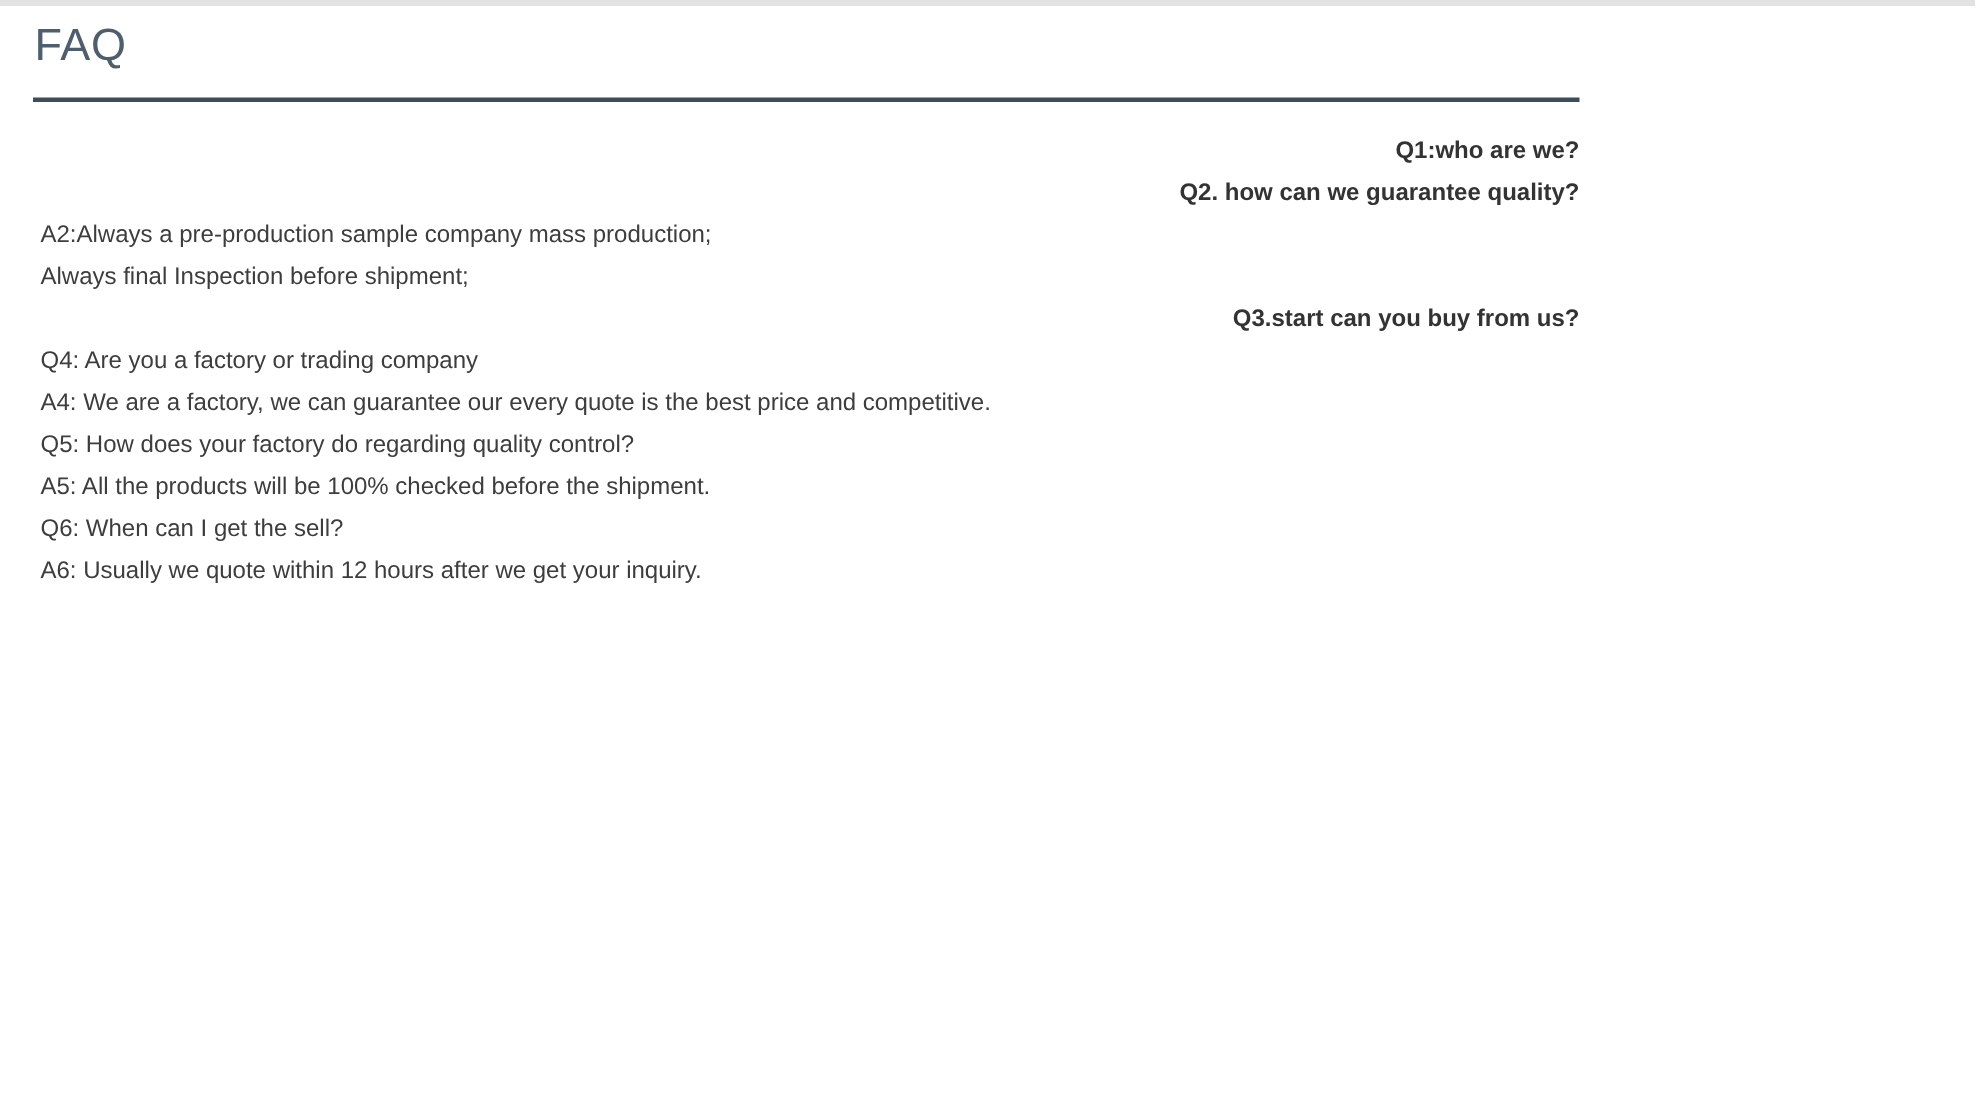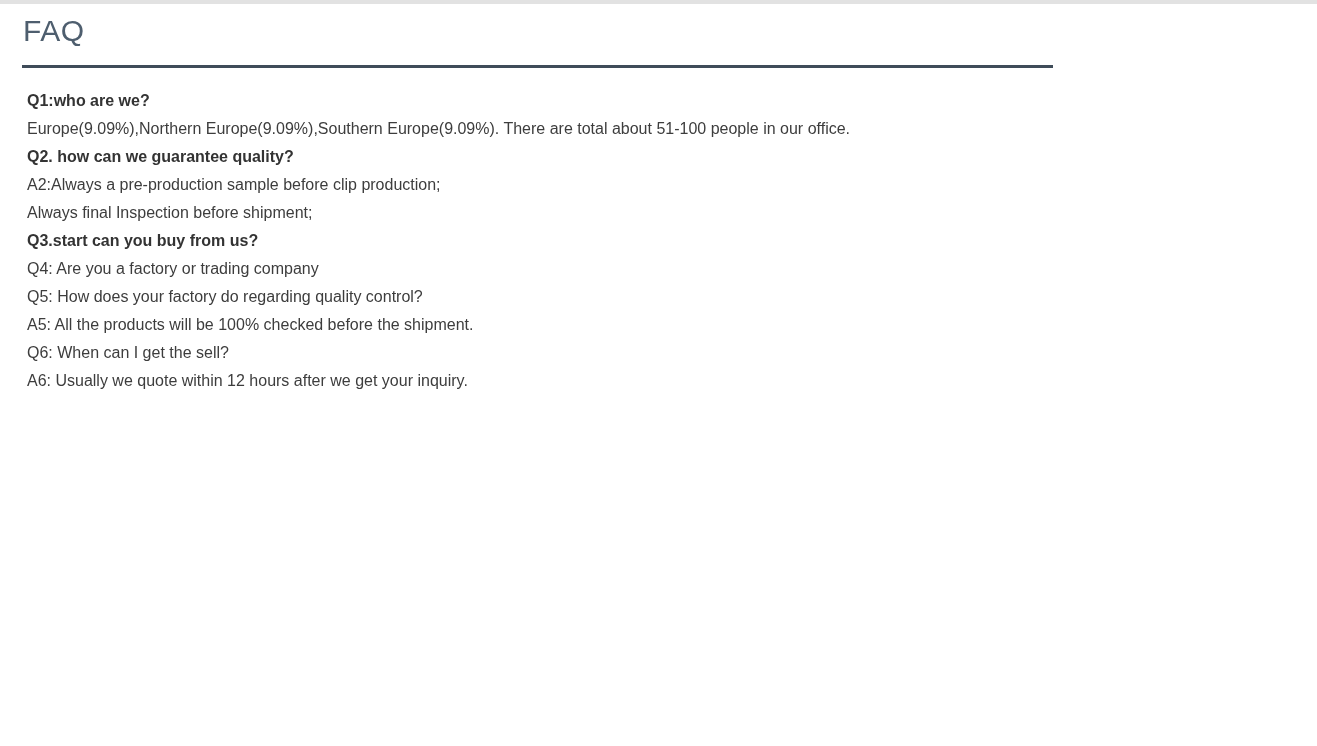--- a/index.html
+++ b/index.html
@@ -50,51 +50,52 @@
   .line {
     font-size: 16px;
     line-height: 28px;
     color: #3d3d3d;
     padding-left: 5px;
     white-space: nowrap;
   }
   .question.bold {
     font-weight: bold;
     color: #333333;
+    text-align: right;
   }
 </style>
 </head>
 <body>
 
 <div class="page">
   <div class="top-border"></div>
 
   <div class="content">
     <h1 class="faq-title">FAQ</h1>
     <div class="title-divider"></div>
 
     <div class="faq-list">
 
       <div class="faq-item first">
         <div class="line question bold">Q1:who are we?</div>
-        <div class="line answer">Europe(9.09%),Northern Europe(9.09%),Southern Europe(9.09%). There are total about 51-100 people in our office.</div>
       </div>
 
       <div class="faq-item">
         <div class="line question bold">Q2. how can we guarantee quality?</div>
-        <div class="line answer">A2:Always a pre-production sample before clip production;</div>
+        <div class="line answer">A2:Always a pre-production sample company mass production;</div>
         <div class="line answer">Always final Inspection before shipment;</div>
       </div>
 
       <div class="faq-item">
         <div class="line question bold">Q3.start can you buy from us?</div>
       </div>
 
       <div class="faq-item">
         <div class="line question">Q4: Are you a factory or trading company</div>
+        <div class="line answer">A4: We are a factory, we can guarantee our every quote is the best price and competitive.</div>
       </div>
 
       <div class="faq-item gap-2">
         <div class="line question">Q5: How does your factory do regarding quality control?</div>
         <div class="line answer">A5: All the products will be 100% checked before the shipment.</div>
       </div>
 
       <div class="faq-item gap-2">
         <div class="line question">Q6: When can I get the sell?</div>
         <div class="line answer">A6: Usually we quote within 12 hours after we get your inquiry.</div>

